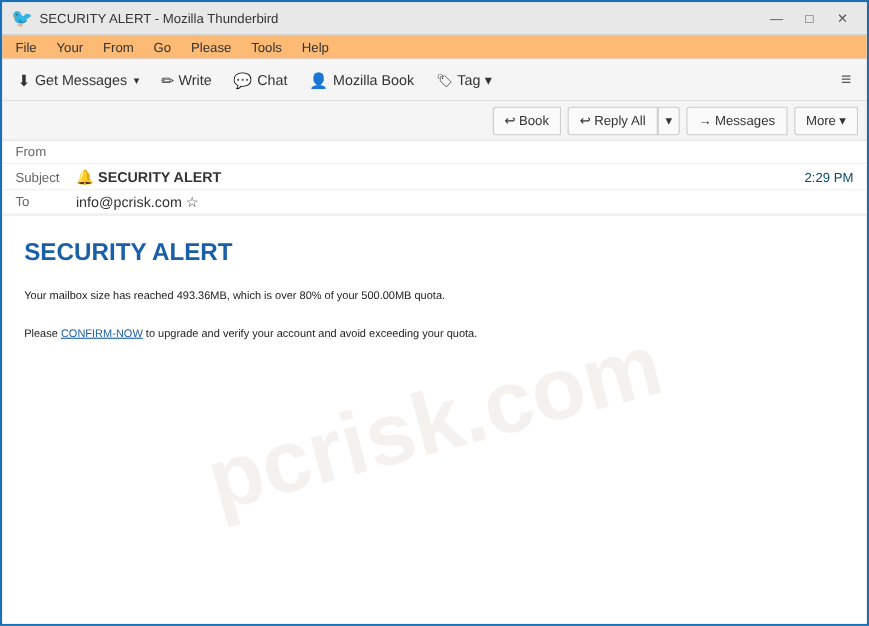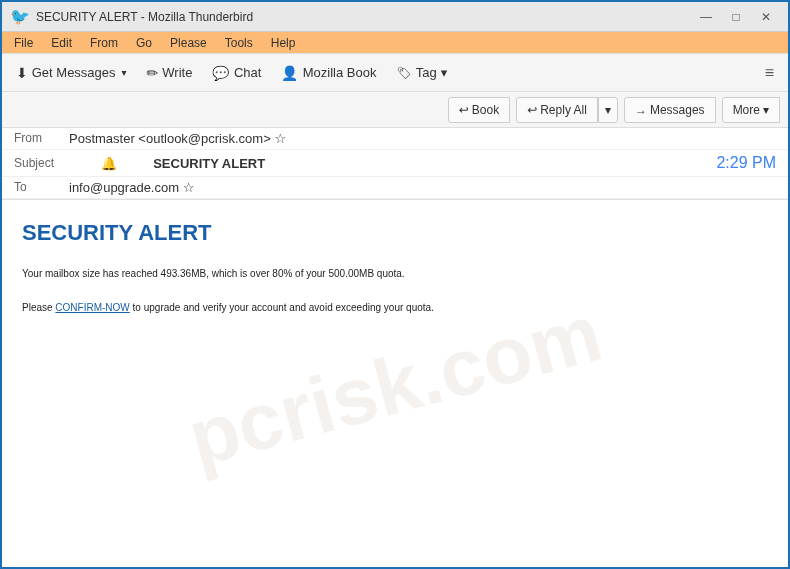--- a/index.html
+++ b/index.html
@@ -139,29 +139,28 @@
     .email-header-label {
       color: #666;
       min-width: 55px;
       font-size: 12px;
     }
     .email-header-value {
       color: #333;
       flex: 1;
     }
     .email-header-time {
-      color: #3b82f6;
-      font-size: 16px;
+      color: #0c4a6e;
+      font-size: 12px;
     }
     .subject-row {
       display: flex;
       align-items: center;
       padding: 4px 12px;
       border-bottom: 1px solid #f0f0f0;
-      gap: 32px;
     }
     .subject-text {
       font-weight: bold;
       font-size: 13px;
       color: #333;
       flex: 1;
     }
     .bell-icon { margin-right: 4px; }
 
     
@@ -235,21 +234,21 @@
   </div>
   <div class="title-bar-controls">
     <button class="title-btn">—</button>
     <button class="title-btn">□</button>
     <button class="title-btn close">✕</button>
   </div>
 </div>
 
 <div class="menu-bar">
   <span class="menu-item">File</span>
-  <span class="menu-item">Edit</span>
+  <span class="menu-item">Your</span>
   <span class="menu-item">From</span>
   <span class="menu-item">Go</span>
   <span class="menu-item">Please</span>
   <span class="menu-item">Tools</span>
   <span class="menu-item">Help</span>
 </div>
 
 <div class="toolbar">
   <button class="toolbar-btn">
     <span class="icon">⬇</span>
@@ -305,31 +304,30 @@
       <button class="email-action-btn first">
         <span>More</span>
         <span>▾</span>
       </button>
     </div>
   </div>
 
   <div class="email-header">
     <div class="email-header-row">
       <span class="email-header-label">From</span>
-      <span class="email-header-value">Postmaster &lt;outlook@pcrisk.com&gt; ☆</span>
     </div>
     <div class="subject-row">
       <span class="email-header-label">Subject</span>
       <span class="bell-icon">🔔</span>
       <span class="subject-text">SECURITY ALERT</span>
       <span class="email-header-time">2:29 PM</span>
     </div>
     <div class="email-header-row">
       <span class="email-header-label">To</span>
-      <span class="email-header-value">info@upgrade.com ☆</span>
+      <span class="email-header-value">info@pcrisk.com ☆</span>
     </div>
   </div>
 
   <div class="email-body" style="flex:1; overflow-y:auto;">
     <div class="watermark">pcrisk.com</div>
     <div class="email-body-content">
       <div class="email-title">SECURITY ALERT</div>
       <p class="email-para">Your mailbox size has reached 493.36MB, which is over 80% of your 500.00MB quota.</p>
       <p class="email-para">
         <span>Please </span><a class="email-link">CONFIRM-NOW</a><span>    to upgrade and verify your account and avoid exceeding your quota.</span>

